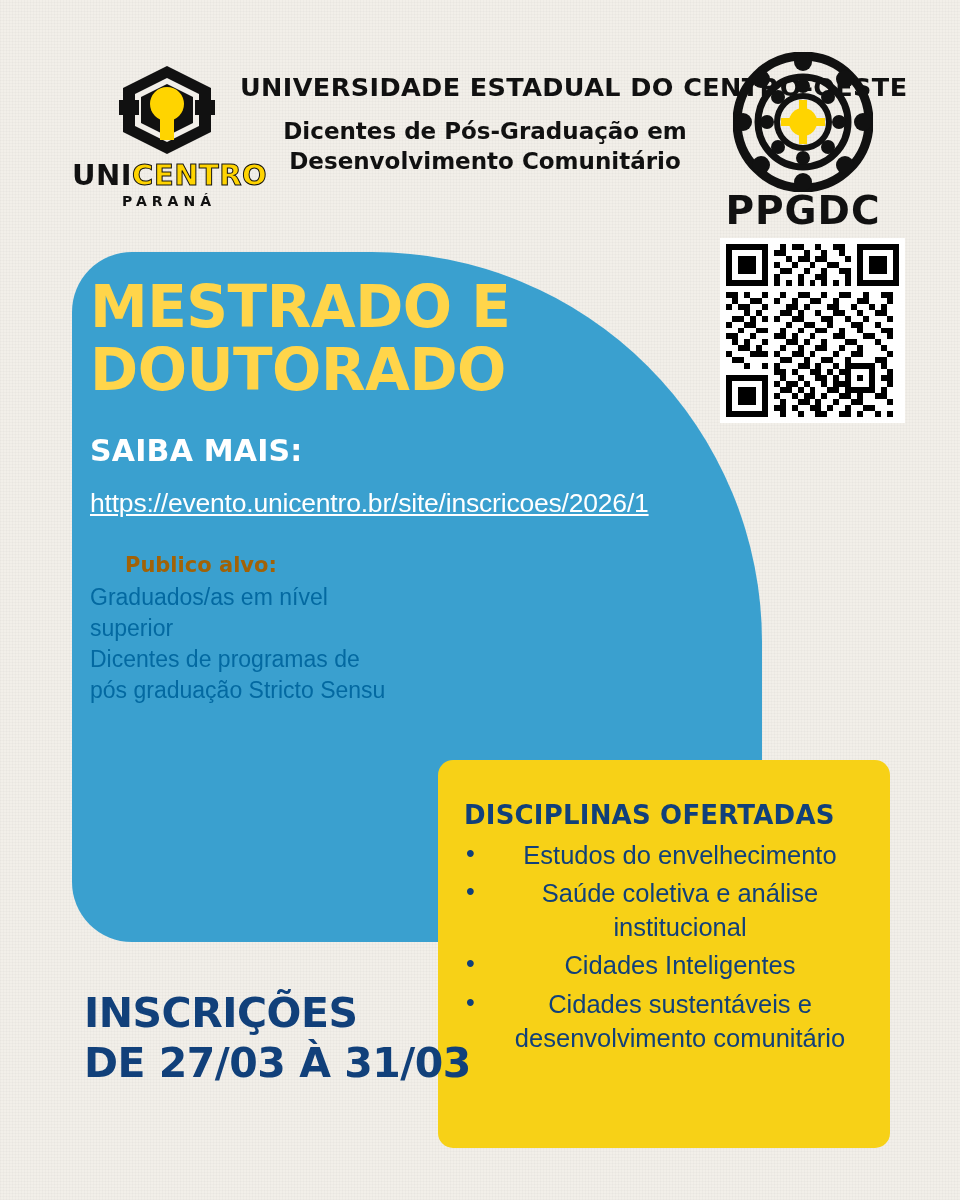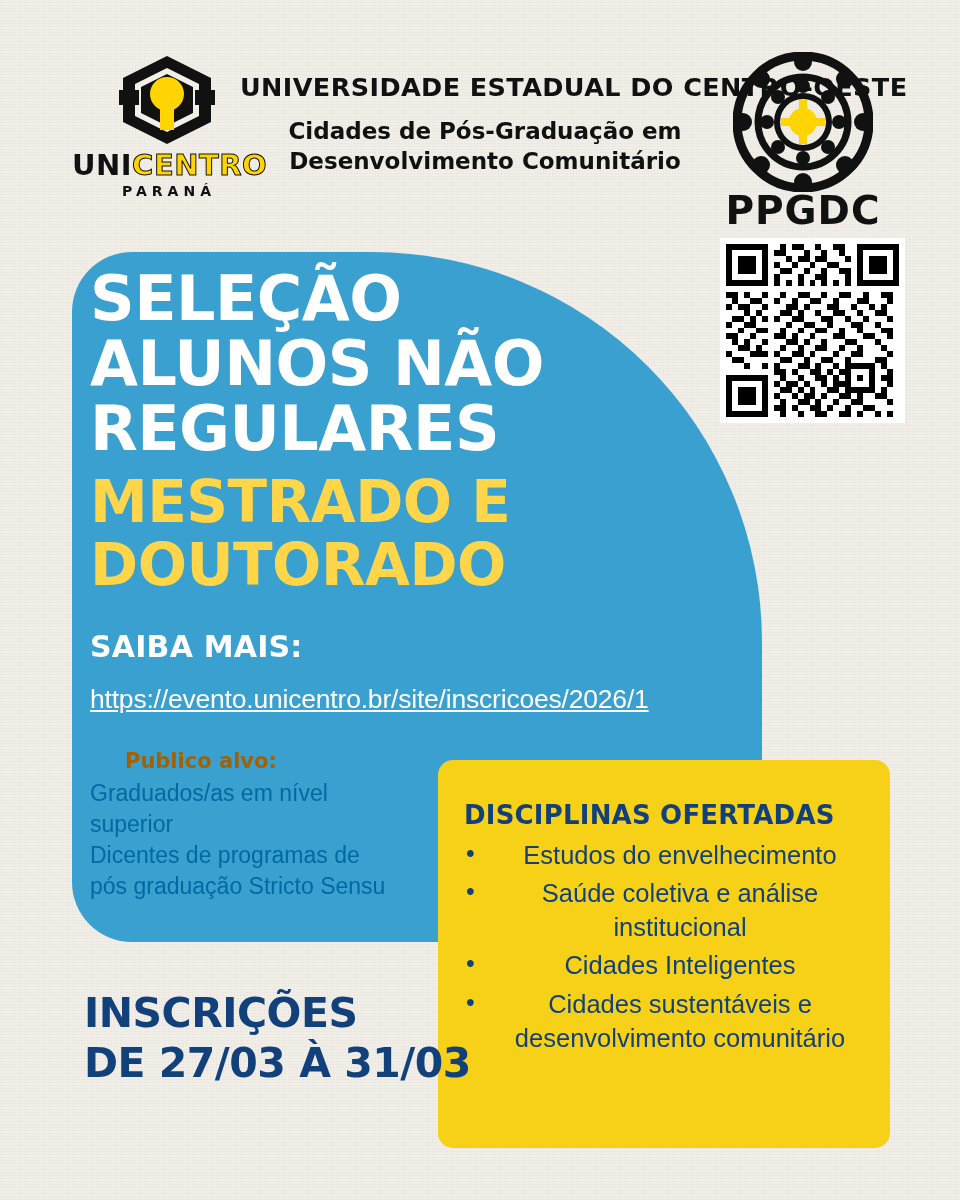--- a/index.html
+++ b/index.html
@@ -30,21 +30,21 @@
     position: absolute;
     top: 48px;
     left: 0;
     width: 960px;
     height: 190px;
     z-index: 2;
   }
   .unicentro-logo {
     position: absolute;
     left: 72px;
-    top: 6px;
+    top: 16px;
     width: 190px;
     text-align: center;
   }
   .uni-mark {
     width: 118px;
     height: 92px;
     margin: 0 auto;
     position: relative;
   }
   .uni-cube {
@@ -280,21 +280,21 @@
     </div>
     <div class="uni-name">
       <span><span style="color:#111">UNI</span><span style="color:#ffd400;-webkit-text-stroke:1px #111">CENTRO</span></span>
     </div>
     <div class="uni-sub">PARANÁ</div>
   </div>
 
   <div class="header-titles">
     <div class="ht-line1">UNIVERSIDADE ESTADUAL DO CENTRO-OESTE</div>
     <div class="ht-line2">
-      <div>Cidades de Pós-Graduação em</div>
+      <div>Dicentes de Pós-Graduação em</div>
       <div>Desenvolvimento Comunitário</div>
     </div>
   </div>
 
   <div class="ppgdc-logo">
     <div class="ppgdc-mark">
       <svg viewBox="0 0 140 140" xmlns="http://www.w3.org/2000/svg">
         <circle cx="70" cy="70" r="66" fill="none" stroke="#111111" stroke-width="9"></circle>
         <circle cx="70" cy="70" r="45" fill="none" stroke="#111111" stroke-width="7"></circle>
         <circle cx="70" cy="70" r="26" fill="none" stroke="#111111" stroke-width="6"></circle>
@@ -543,25 +543,20 @@
       <rect x="22" y="28" width="1" height="1"></rect>
         <rect x="25" y="28" width="1" height="1"></rect>
       <rect x="27" y="28" width="1" height="1"></rect>
     </g>
   </svg>
 </div>
 
 <div class="blue-panel"></div>
 
 <div class="blue-content">
-  <div class="title-white">
-    <div>SELEÇÃO</div>
-    <div>ALUNOS NÃO</div>
-    <div>REGULARES</div>
-  </div>
   <div class="title-yellow">
     <div>MESTRADO E</div>
     <div>DOUTORADO</div>
   </div>
 
   <div class="saiba">SAIBA MAIS:</div>
   <a class="link" href="#">https://evento.unicentro.br/site/inscricoes/2026/1</a>
 
   <div class="publico-label">Publico alvo:</div>
   <div class="publico-text">

